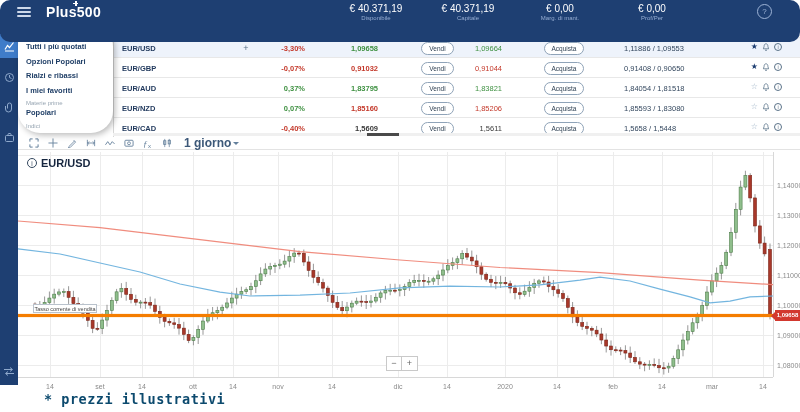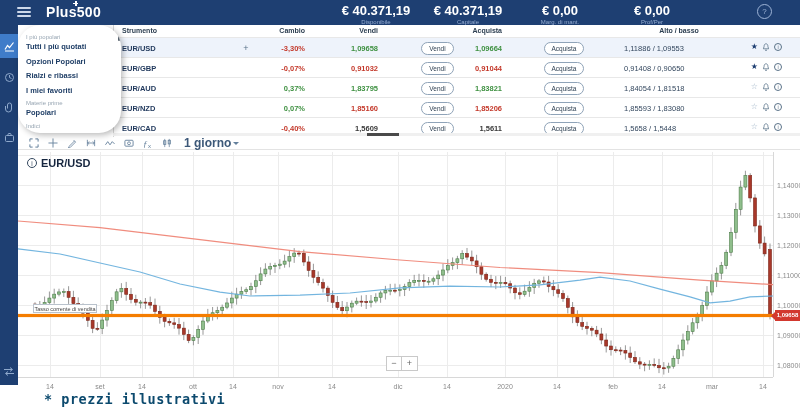--- a/index.html
+++ b/index.html
@@ -1,62 +1,62 @@
 <!DOCTYPE html>
 <html><head>
 <meta charset="utf-8">
 <style>
   * { margin:0; padding:0; box-sizing:border-box; }
   body { font-family:"Liberation Sans", sans-serif; background:#fff; }
   #app { position:relative; width:800px; height:412px; background:#fff; overflow:hidden; }
 
   
-  .header { position:absolute; left:0; top:0; width:800px; height:25px; background:#1e3f72; z-index:30; }
+  .header { position:absolute; left:0; top:0; width:800px; height:42px; background:#1e3f72; z-index:30;border-radius:10px; }
   .hamburger { position:absolute; left:17px; top:7px; width:14px; height:11px; cursor:pointer; }
   .hamburger span { display:block; height:2px; background:#cdd8ea; margin-bottom:2px; border-radius:1px; }
   .logo { position:absolute; left:46px; top:4px; color:#fff; font-size:14px; font-weight:bold; letter-spacing:.3px; }
   .logo-plus { position:absolute; left:73px; top:1px; width:5px; height:5px; }
   .logo-plus::before { content:''; position:absolute; left:2px; top:0; width:1.5px; height:5px; background:#fff; }
   .logo-plus::after { content:''; position:absolute; left:0; top:1.75px; width:5px; height:1.5px; background:#fff; }
   .search-wrap { position:absolute; left:120px; top:4px; width:228px; height:16px; border-bottom:1px solid rgba(255,255,255,.45); }
   .search-wrap input { width:205px; background:transparent; border:none; outline:none; color:#dfe8f5; font-size:7.5px; font-family:"Liberation Sans",sans-serif; padding-top:4px; }
   .search-wrap input::placeholder { color:#92a9cd; }
   .search-icon { position:absolute; right:2px; top:3px; }
   .balances { position:absolute; left:330px; top:3px; display:flex; }
   .balance { width:92px; text-align:center; cursor:default; }
-  .balance .val { color:#fff; font-size:13px; font-weight:bold; }
+  .balance .val { color:#fff; font-size:10px; font-weight:normal; }
   .balance .lab { color:#97aed3; font-size:6px; margin-top:1px; }
   .help-circle { position:absolute; right:28px; top:4px; width:15px; height:15px; border:1px solid #9db3d6; border-radius:50%; color:#9db3d6; font-size:8px; text-align:center; line-height:14px; cursor:pointer; }
 
   
   .rail { position:absolute; left:0; top:25px; width:18px; height:360px; background:#1e3f72; z-index:25; }
   .rail-item { position:absolute; left:0; width:18px; height:24px; display:flex; align-items:center; justify-content:center; cursor:pointer; }
   .rail-item.sel { background:#3f7cc9; }
 
   
-  .flyout { position:absolute; left:18px; top:25px; width:103px; height:108px; background:#fff; box-shadow:2px 2px 6px rgba(0,0,0,.28); z-index:28; padding:5px 0 14px 8px; overflow:hidden;border-radius:22px; }
+  .flyout { position:absolute; left:18px; top:25px; width:95px; height:108px; background:#fff; box-shadow:2px 2px 6px rgba(0,0,0,.28); z-index:28; padding:5px 0 14px 8px; overflow:hidden;border-radius:22px; }
   .flyout .sec { color:#98a6b3; font-size:6px; margin:4px 0 2px; }
   .flyout .itm { color:#1f3e66; font-size:7.5px; font-weight:600; margin:0 0 5.5px; cursor:pointer; white-space:nowrap; }
   .flyout-scroll { position:absolute; right:1px; top:2px; width:2px; height:14px; background:#55606c; border-radius:1px; }
 
   
   .table { position:absolute; left:113px; top:25px; width:687px; height:112px; z-index:20; background:#fff; border-left:1px solid #d7d7d7; font-size:7.5px; }
   .thead { position:relative; height:12px; font-weight:bold; color:#2c3e50; font-size:7px; }
   .h-instr { position:absolute; left:8px; top:2px; }
   .h-change { position:absolute; right:495px; top:2px; }
   .h-sell { position:absolute; right:422px; top:2px; }
   .h-buy { position:absolute; right:298px; top:2px; }
   .h-hl { position:absolute; left:510px; width:110px; top:2px; text-align:center; }
   .instrument-row { position:relative; height:20px; border-top:1px solid #e8e8e8; background:#fff; cursor:pointer; }
   .instrument-row.sel { background:#eef3fb; }
   .cell-instr { position:absolute; left:8px; top:6px; color:#223a5e; font-weight:600; }
   .plus-ico { position:absolute; left:127px; top:5px; width:10px; height:10px; color:#5b7389; font-size:9px; line-height:10px; text-align:center; cursor:pointer; }
   .cell-change { position:absolute; right:495px; top:6px; font-weight:600; }
   .cell-sell { position:absolute; right:422px; top:6px; font-weight:600; }
-  .cell-buy { position:absolute; right:298px; top:6px; font-weight:700;text-align:right; }
+  .cell-buy { position:absolute; right:298px; top:6px; font-weight:400;text-align:right; }
   .pill { position:absolute; top:3.5px; height:13px; border:1px solid #8fa3b8; border-radius:7px; background:#fff; color:#2c3e50; font-size:6.5px; line-height:11px; text-align:center; cursor:pointer; }
   .pill-sell { left:307px; width:33px; }
   .pill-buy { left:430px; width:40px; }
   .cell-hl { position:absolute; left:510px; width:110px; top:6px; color:#33475e; }
   .row-icons { position:absolute; right:18px; top:4px; display:flex; gap:4px; align-items:center; }
   .star { font-size:8px; cursor:pointer; line-height:10px; }
   .star.fav { color:#1e3f72; } .star.notfav { color:#9ab0c4; }
   .info-ico { width:8px; height:8px; border:1px solid #5b7389; border-radius:50%; color:#5b7389; font-size:5.5px; text-align:center; line-height:7px; cursor:pointer; }
   .pos { color:#3f9142; } .neg { color:#c4392b; } .flat { color:#3a3a3a; }
   .table-scroll { position:absolute; left:113px; top:133px; width:687px; height:3px; background:#f0f0f0; z-index:21; }

